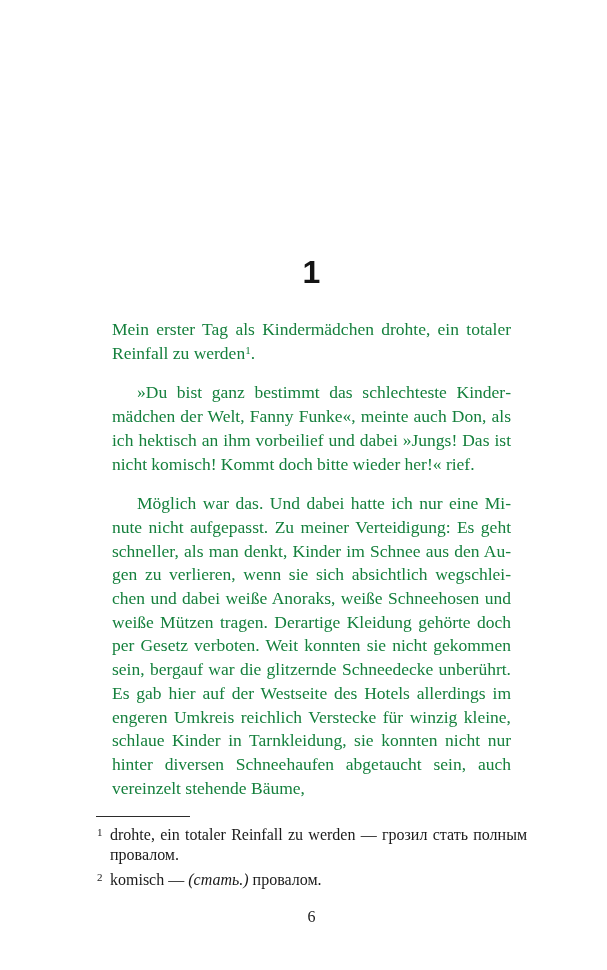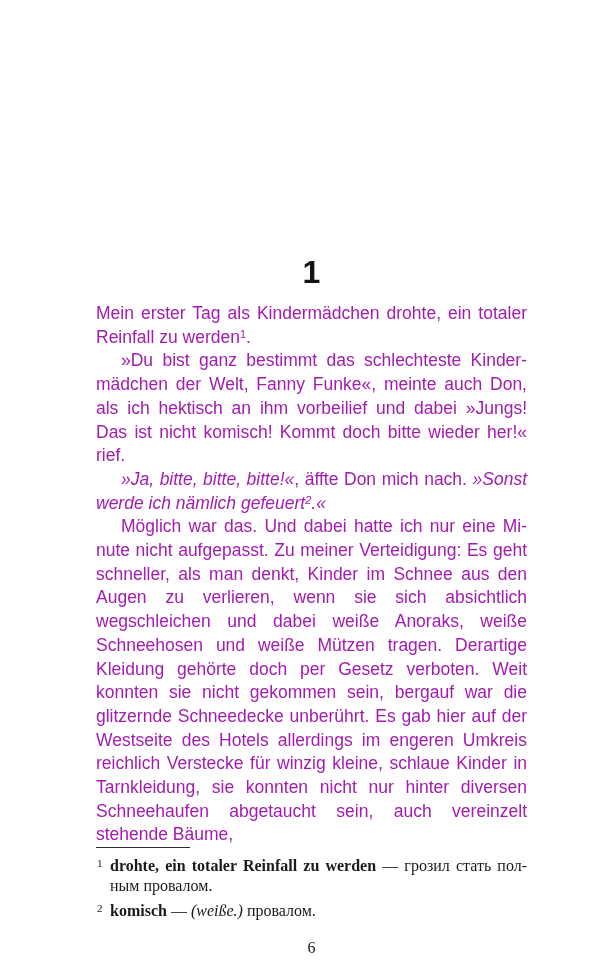--- a/index.html
+++ b/index.html
@@ -28,32 +28,32 @@
   .chapter-number {
     margin: 0 0 14px 0;
     font-family: "Liberation Sans", "DejaVu Sans", sans-serif;
     font-weight: bold;
     font-size: 32px;
     line-height: 32px;
     text-align: center;
     color: #141414;
   }
   .bodytext p {
-    margin: 0;
-    font-family: Liberation Sans, sans-serif;
+    margin: 16px;
+    font-family: Liberation Serif, serif;
     font-size: 17.5px;
     line-height: 23.7px;
     text-align: justify;
-    color: #a21caf;
+    color: #15803d;
     -webkit-hyphens: manual;
     hyphens: manual;
   }
   .bodytext p.indent { text-indent: 25px; }
   .seg-italic { font-style: italic; }
-  .seg-bold { font-weight: bold; }
+  .seg-bold { font-weight: normal; }
   .seg-sup, .seg-sup-italic {
     font-size: 11px;
     line-height: 0;
     position: relative;
     top: -0.45em;
   }
   .seg-sup-italic { font-style: italic; }
   .footnote-area { margin-top: auto; }
   .fn-sep {
     width: 94px;
@@ -95,27 +95,26 @@
 <body>
 
 <div class="page">
   <div class="column">
 
     <div class="chapter-number">1</div>
 
     <div class="bodytext" id="bodytext">
         <p><span class="seg-normal">Mein erster Tag als Kindermädchen drohte, ein totaler Reinfall zu werden</span><span class="seg-sup">1</span><span class="seg-normal">.</span></p>
         <p class="indent"><span class="seg-normal">»Du bist ganz bestimmt das schlechteste Kinder­mädchen der Welt, Fanny Funke«, meinte auch Don, als ich hektisch an ihm vorbeilief und dabei »Jungs! Das ist nicht komisch! Kommt doch bitte wieder her!« rief.</span></p>
-        <p class="indent"><span class="seg-italic">»Ja, bitte, bitte, bitte!«</span><span class="seg-normal">, äffte Don mich nach. </span><span class="seg-italic">»Sonst werde ich nämlich gefeuert</span><span class="seg-sup-italic">2</span><span class="seg-italic">.«</span></p>
         <p class="indent"><span class="seg-normal">Möglich war das. Und dabei hatte ich nur eine Mi­nute nicht aufgepasst. Zu meiner Verteidigung: Es geht schneller, als man denkt, Kinder im Schnee aus den Au­gen zu verlieren, wenn sie sich absichtlich wegschlei­chen und dabei weiße Anoraks, weiße Schneehosen und weiße Mützen tragen. Derartige Kleidung gehörte doch per Gesetz verboten. Weit konnten sie nicht ge­kommen sein, bergauf war die glitzernde Schneedecke unberührt. Es gab hier auf der Westseite des Hotels allerdings im engeren Umkreis reichlich Verstecke für winzig kleine, schlaue Kinder in Tarnkleidung, sie konnten nicht nur hinter diversen Schneehaufen abgetaucht sein, auch vereinzelt stehende Bäume,</span></p>
       </div>
 
     <div class="footnote-area">
       <hr class="fn-sep">
       <div id="footnotes">
           <div class="footnote"><span class="fn-marker">1</span><span class="seg-bold">drohte, ein totaler Reinfall zu werden</span><span class="seg-normal"> — грозил стать пол­ным провалом.</span></div>
-          <div class="footnote"><span class="fn-marker">2</span><span class="seg-bold">komisch</span><span class="seg-normal"> — </span><span class="seg-italic">(weiße.)</span><span class="seg-normal"> провалом.</span></div>
+          <div class="footnote"><span class="fn-marker">2</span><span class="seg-bold">komisch</span><span class="seg-normal"> — </span><span class="seg-italic">(стать.)</span><span class="seg-normal"> провалом.</span></div>
         </div>
       <div class="page-number">6</div>
     </div>
 
   </div>
 </div>
 
 </body></html>

